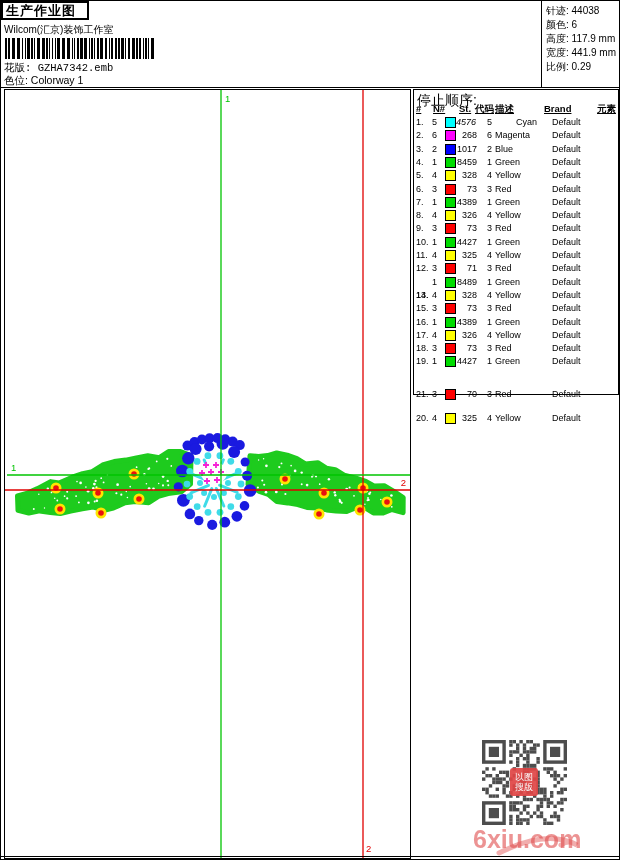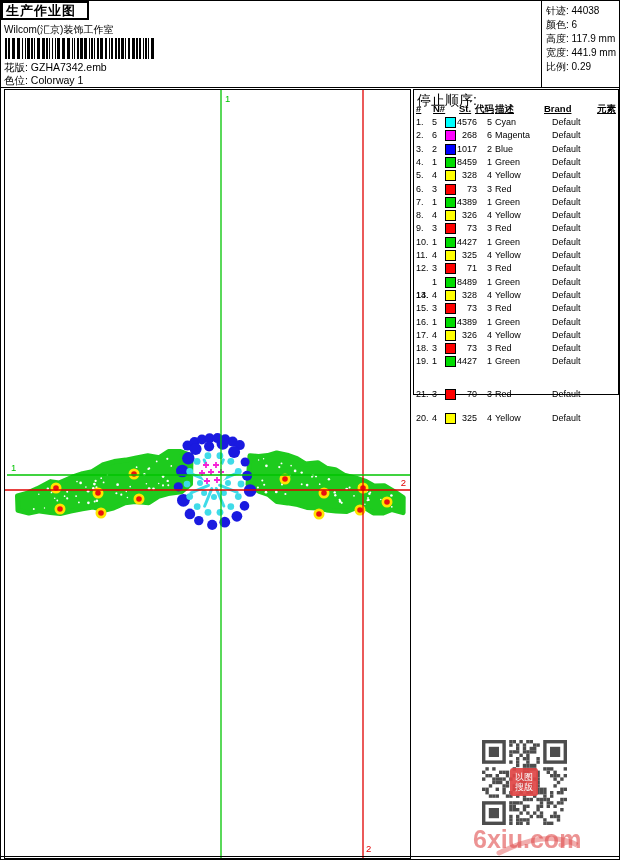--- a/index.html
+++ b/index.html
@@ -87,21 +87,21 @@
         <rect x="121" y="0" width="1" height="21" fill="#000"></rect>
         <rect x="124" y="0" width="2" height="21" fill="#000"></rect>
         <rect x="128" y="0" width="3" height="21" fill="#000"></rect>
         <rect x="132" y="0" width="2" height="21" fill="#000"></rect>
         <rect x="135" y="0" width="2" height="21" fill="#000"></rect>
         <rect x="139" y="0" width="1" height="21" fill="#000"></rect>
         <rect x="141" y="0" width="2" height="21" fill="#000"></rect>
         <rect x="144" y="0" width="1" height="21" fill="#000"></rect>
         <rect x="147" y="0" width="3" height="21" fill="#000"></rect>
       </svg></div>
-  <div class="kv" style="top:60px;">
+  <div class="kv" style="top:60px;font-family:Liberation Mono, monospace;">
     <span>花版:</span>
     <span>GZHA7342.emb</span>
   </div>
   <div class="kv" style="top:73px;">
     <span>色位:</span>
     <span>Colorway 1</span>
   </div>
   <div id="stats">
       <div class="stat-line">针迹: 44038</div>
       <div class="stat-line">颜色: 6</div>
@@ -318,23 +318,23 @@
         <div class="th" style="left: 61px;">代码</div>
         <div class="th" style="left: 81px;">描述</div>
         <div class="th" style="left: 130px;">Brand</div>
         <div class="th" style="left: 183px;">元素</div>
       </div>
     <div id="stop-rows">
         <div class="trow" style="top: 26px;">
           <span class="cell" style="left: 2px; width: 15px; text-align: left;">1.</span>
           <span class="cell" style="left: 18px; width: 10px; text-align: left;">5</span>
           <span class="swatch" style="left: 31px; top: 1px; background: rgb(0, 255, 255);"></span>
-          <span class="cell" style="left: 42px; width: 21px; text-align: right;">4576</span>
+          <span class="cell" style="left: 42px; width: 21px;  font-style: italic;">4576</span>
           <span class="cell" style="left: 64px; width: 14px; text-align: right;">5</span>
-          <span class="cell" style="left: 69px; width: 45px; text-align: center;">Cyan</span>
+          <span class="cell" style="left: 78px; width: 45px; text-align: right;">Cyan</span>
           <span class="cell" style="left: 138px; width: 50px; text-align: left;">Default</span>
           <span class="cell" style="left: 183px; width: 20px; text-align: left;"></span>
         </div>
         <div class="trow" style="top: 39.3px;">
           <span class="cell" style="left: 2px; width: 15px; text-align: left;">2.</span>
           <span class="cell" style="left: 18px; width: 10px; text-align: left;">6</span>
           <span class="swatch" style="left: 31px; top: 1px; background: rgb(255, 0, 255);"></span>
           <span class="cell" style="left: 42px; width: 21px; text-align: right;">268</span>
           <span class="cell" style="left: 64px; width: 14px; text-align: right;">6</span>
           <span class="cell" style="left: 81px; width: 45px; text-align: left;">Magenta</span>

